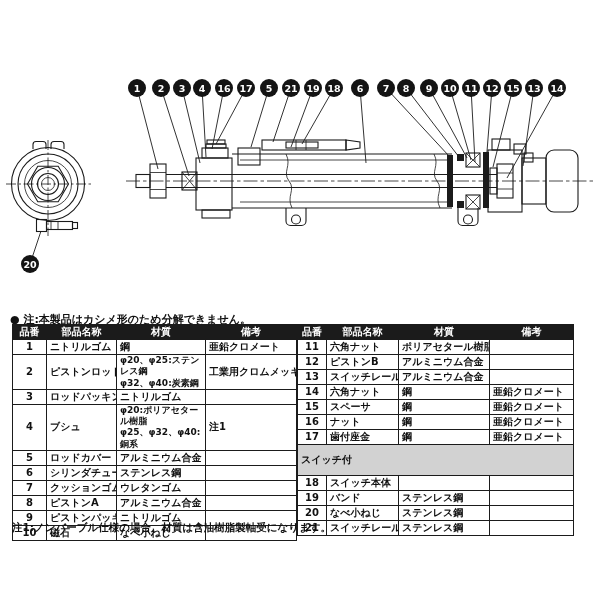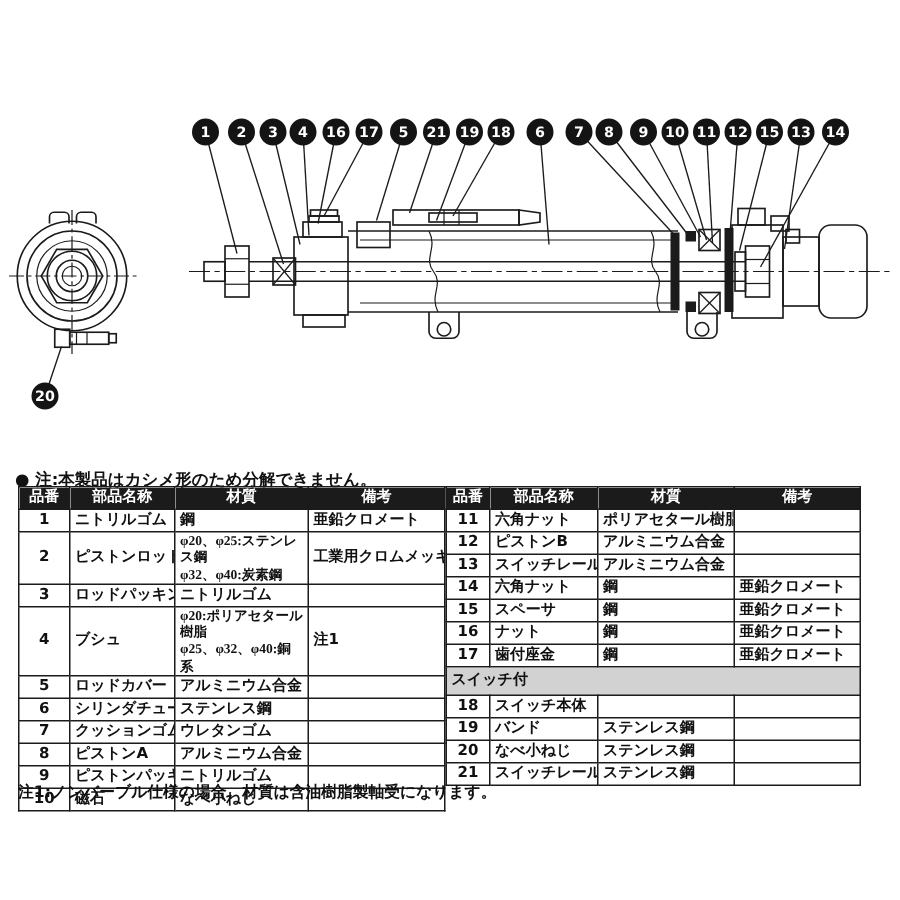--- a/index.html
+++ b/index.html
@@ -28,23 +28,23 @@
     border:1px solid #1b1b1b;font-size:10px;font-weight:bold;color:#111;
     padding:0 3px;line-height:1.2;vertical-align:middle;overflow:hidden;white-space:nowrap;
   }
   table.parts th{
     background:var(--header-bg,#1b1b1b);color:var(--header-text,#fff);
     text-align:center;height:14px;font-size:10px;margin-left:31px;
   }
   table.parts td.num{text-align:center;padding:0 1px;}
   table.parts tr{height:15px;}
   table.parts tr.dbl{height:29px;}
-  table.parts tr.band-row{height:19px;}
+  table.parts tr.band-row{height:31px;}
   table.parts tr.band-row td{background:var(--band-bg,#d2d2d2);}
-  table.parts td.mat2{font-size:9px;white-space:pre-line;line-height:1.25;font-family:Liberation Serif, serif;}
+  table.parts td.mat2{font-size:9px;white-space:pre-line;line-height:1.25;}
 </style>
 </head>
 <body>
 
 <div class="page">
 
   <svg class="diagram" width="600" height="302" viewBox="0 0 600 302">
 
     <g>
       <line class="ln thin" x1="6" y1="184" x2="92" y2="184" stroke-dasharray="10 2.5 2.5 2.5"></line>

